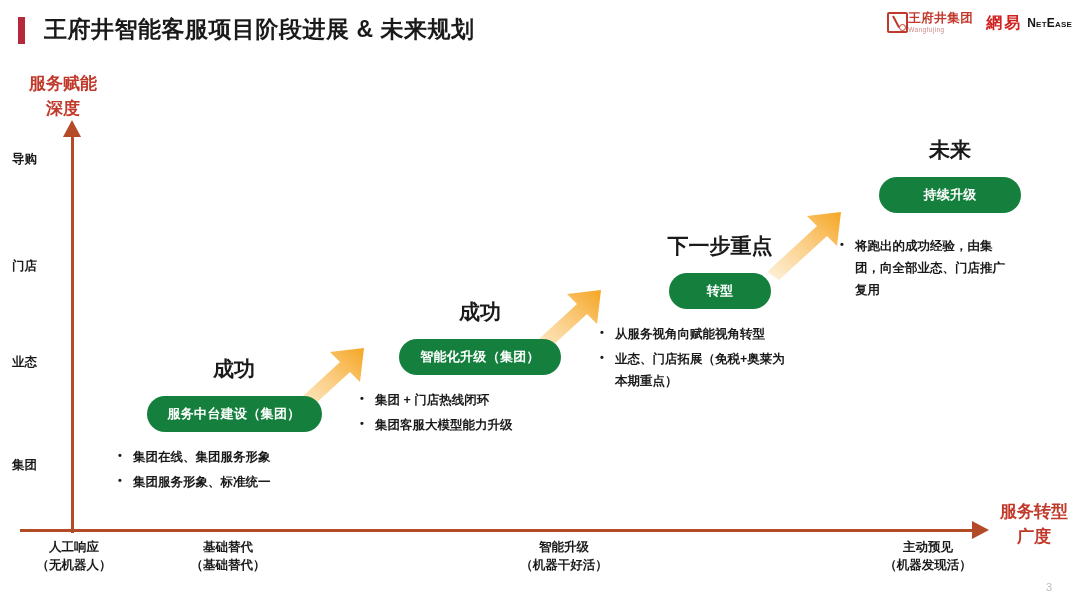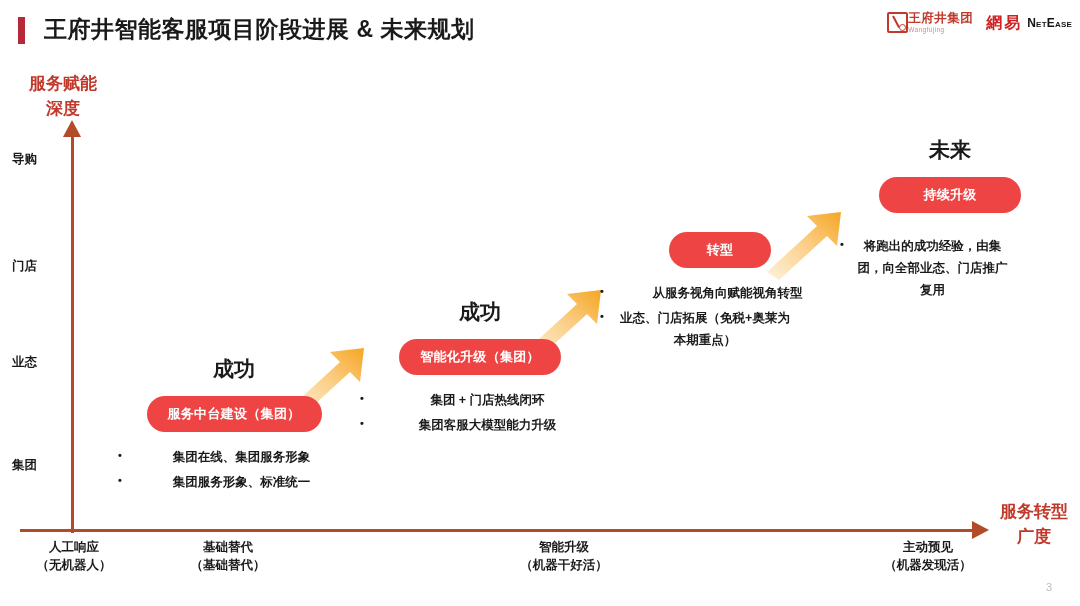--- a/index.html
+++ b/index.html
@@ -207,35 +207,34 @@
   .stage-head {
     font-size: 21px;
     font-weight: bold;
     color: #1a1a1a;
     text-align: center;
     white-space: nowrap;
     margin-bottom: 13px;
   }
   .pill {
     display: inline-block;
-    background: #ef4444;
+    background: #15803d;
     color: #ffffff;
     border-radius: 20px;
     font-size: 13px;
     font-weight: bold;
     padding: 9px 21px;
     white-space: nowrap;
     letter-spacing: 0.3px;
   }
   .pill-wrap { text-align: center; }
   .bullets {
     margin-top: 15px;
     list-style: none;
     padding: 0;
-    text-align: center;
   }
   .bullets li {
     position: relative;
     padding-left: 15px;
     font-size: 12.5px;
     font-weight: bold;
     color: #1a1a1a;
     line-height: 1.75;
     margin-bottom: 3px;
   }
@@ -368,20 +367,21 @@
     <div class="pill-wrap">
       <span class="pill">智能化升级（集团）</span>
     </div>
     <ul class="bullets">
       <li>集团 + 门店热线闭环</li>
       <li>集团客服大模型能力升级</li>
     </ul>
   </div>
 
   <div class="stage" style="left:600px; top:232px; width:240px;">
+    <div class="stage-head">下一步重点</div>
     <div class="pill-wrap">
       <span class="pill" style="padding:9px 38px;">转型</span>
     </div>
     <ul class="bullets">
       <li>从服务视角向赋能视角转型</li>
       <li style="width:180px">业态、门店拓展（免税+奥莱为本期重点）</li>
     </ul>
   </div>
 
   <div class="stage" style="left:840px; top:136px; width:220px;">

